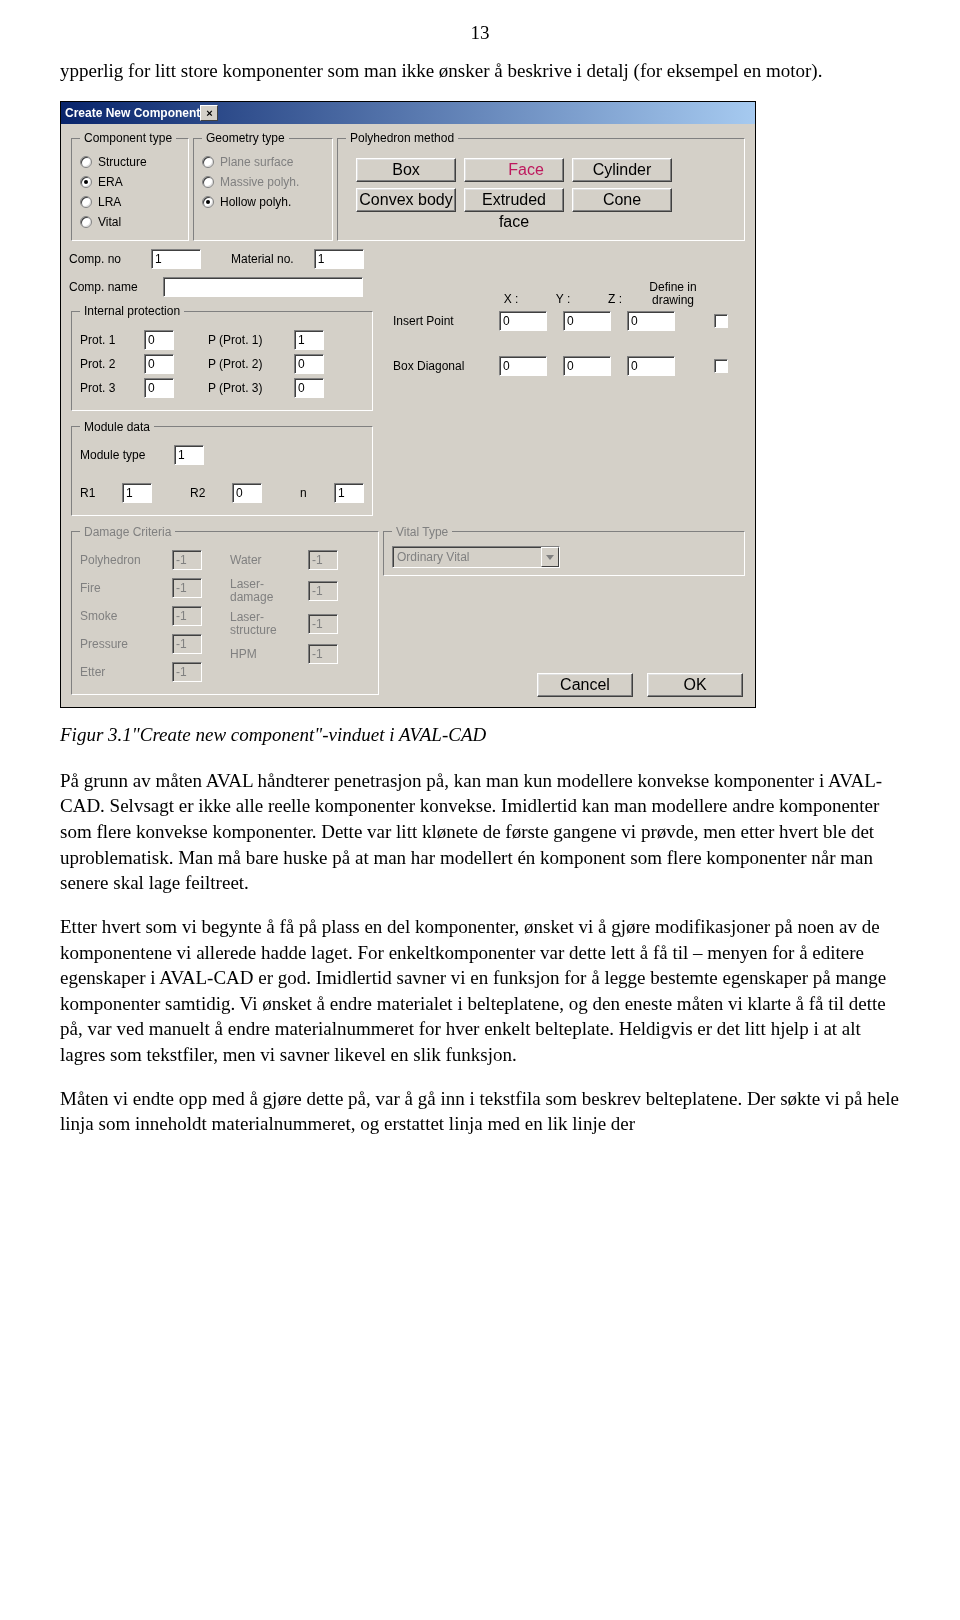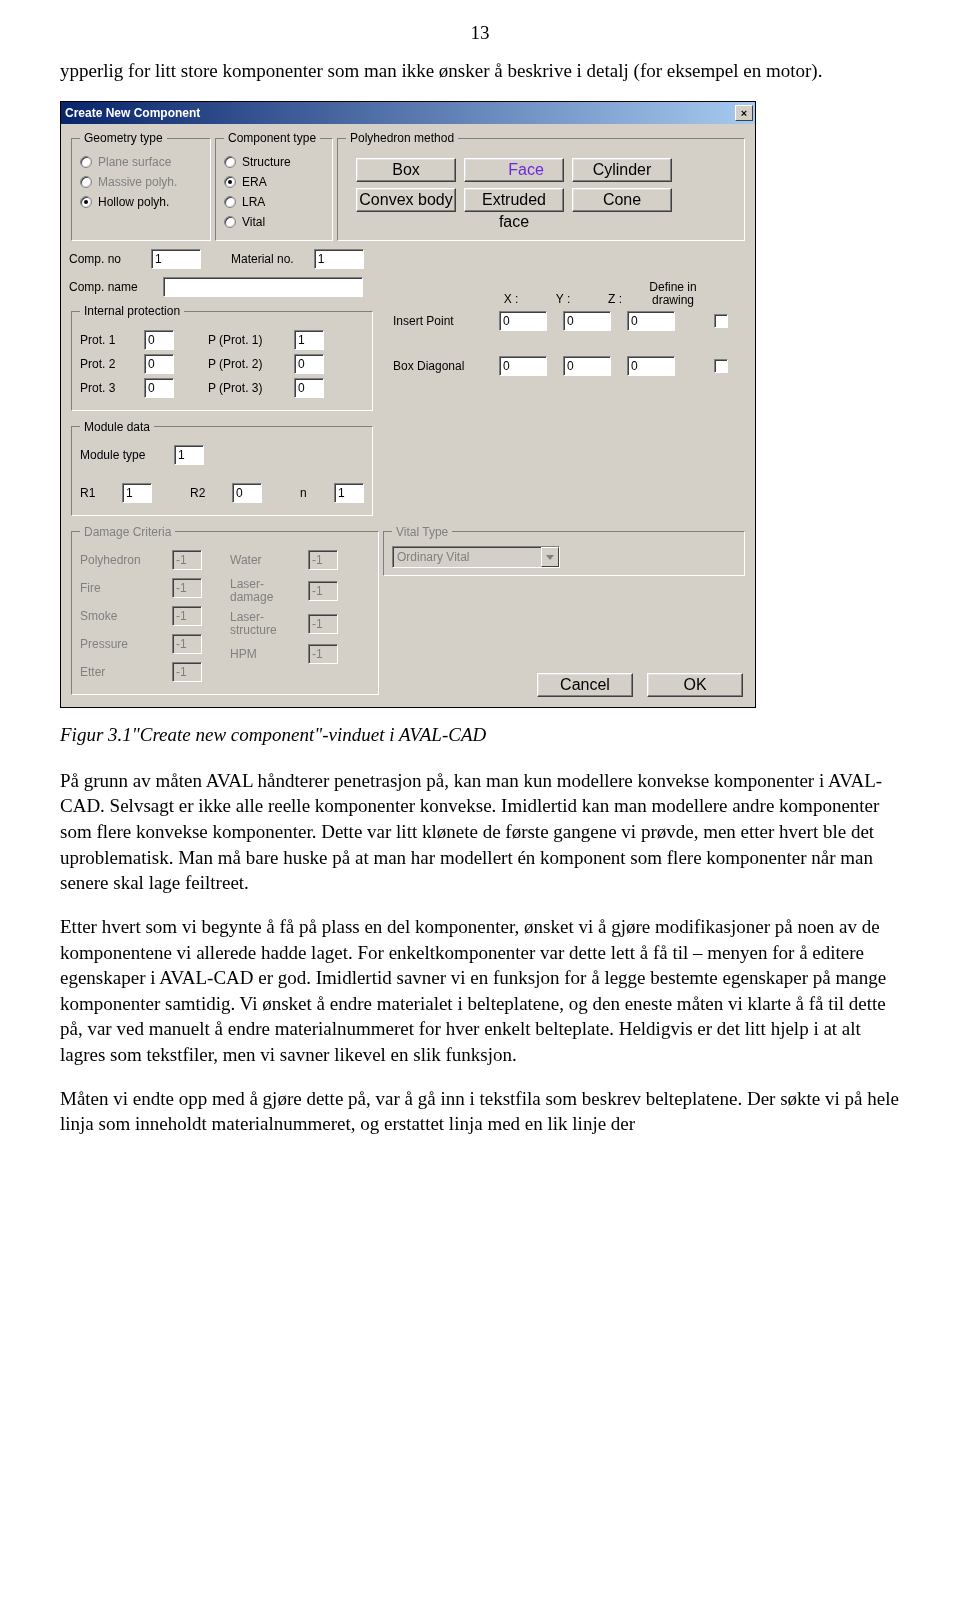--- a/index.html
+++ b/index.html
@@ -29,21 +29,20 @@
   }
   .titlebar {
     height: 22px;
     background: linear-gradient(to right, #08246b, #a6caf0);
     color: #fff;
     display: flex;
     align-items: center;
     padding: 0 2px 0 4px;
     font-weight: bold;
     font-size: 12px;
-    justify-content: space-between;
   }
   .titlebar .xbtn {
     width: 18px; height: 16px;
     background: #d4d0c8;
     border-top: 1px solid #fff;
     border-left: 1px solid #fff;
     border-right: 1px solid #404040;
     border-bottom: 1px solid #404040;
     color: #000;
     font-family: Arial, sans-serif;
@@ -94,21 +93,21 @@
     background: #d4d0c8;
     border-top: 1px solid #fff;
     border-left: 1px solid #fff;
     border-right: 1px solid #404040;
     border-bottom: 1px solid #404040;
     box-shadow: inset -1px -1px 0 #808080, inset 1px 1px 0 #dfdfdf;
     text-align: center;
     line-height: 22px;
     font-size: 16px;
   }
-  .w-btn.dis { color: #6d28d9; padding-left: 24px; }
+  .w-btn.dis { color: #be185d; padding-left: 24px; }
 
   .w-input {
     height: 20px;
     background: #fff;
     border-top: 1px solid #808080;
     border-left: 1px solid #808080;
     border-right: 1px solid #fff;
     border-bottom: 1px solid #fff;
     box-shadow: inset 1px 1px 0 #404040;
     padding: 0 3px;
@@ -169,53 +168,53 @@
 
 <div class="dialog-shell">
   <div class="titlebar">
     <span>Create New Component</span>
     <div class="xbtn">×</div>
   </div>
   <div class="dlg-body">
 
     <div class="row">
 
+      <fieldset style="width:118px;">
+        <legend>Component type</legend>
+        <div class="radio">
+            <span class="dot"></span>
+            <span class="lbl">Structure</span>
+          </div>
+        <div class="radio sel">
+            <span class="dot"></span>
+            <span class="lbl">ERA</span>
+          </div>
+        <div class="radio">
+            <span class="dot"></span>
+            <span class="lbl">LRA</span>
+          </div>
+        <div class="radio">
+            <span class="dot"></span>
+            <span class="lbl">Vital</span>
+          </div>
+      </fieldset>
+
       <fieldset style="width:140px;">
         <legend>Geometry type</legend>
         <div class="radio dis">
             <span class="dot"></span>
             <span class="lbl">Plane surface</span>
           </div>
         <div class="radio dis">
             <span class="dot"></span>
             <span class="lbl">Massive polyh.</span>
           </div>
         <div class="radio sel">
             <span class="dot"></span>
             <span class="lbl">Hollow polyh.</span>
-          </div>
-      </fieldset>
-
-      <fieldset style="width:118px;">
-        <legend>Component type</legend>
-        <div class="radio">
-            <span class="dot"></span>
-            <span class="lbl">Structure</span>
-          </div>
-        <div class="radio sel">
-            <span class="dot"></span>
-            <span class="lbl">ERA</span>
-          </div>
-        <div class="radio">
-            <span class="dot"></span>
-            <span class="lbl">LRA</span>
-          </div>
-        <div class="radio">
-            <span class="dot"></span>
-            <span class="lbl">Vital</span>
           </div>
       </fieldset>
 
       <fieldset style="flex:1;">
         <legend>Polyhedron method</legend>
         <div class="grid-poly">
           <div class="w-btn">Box</div>
           <div class="w-btn dis">Face</div>
           <div class="w-btn">Cylinder</div>
           <div class="w-btn">Convex body</div>

